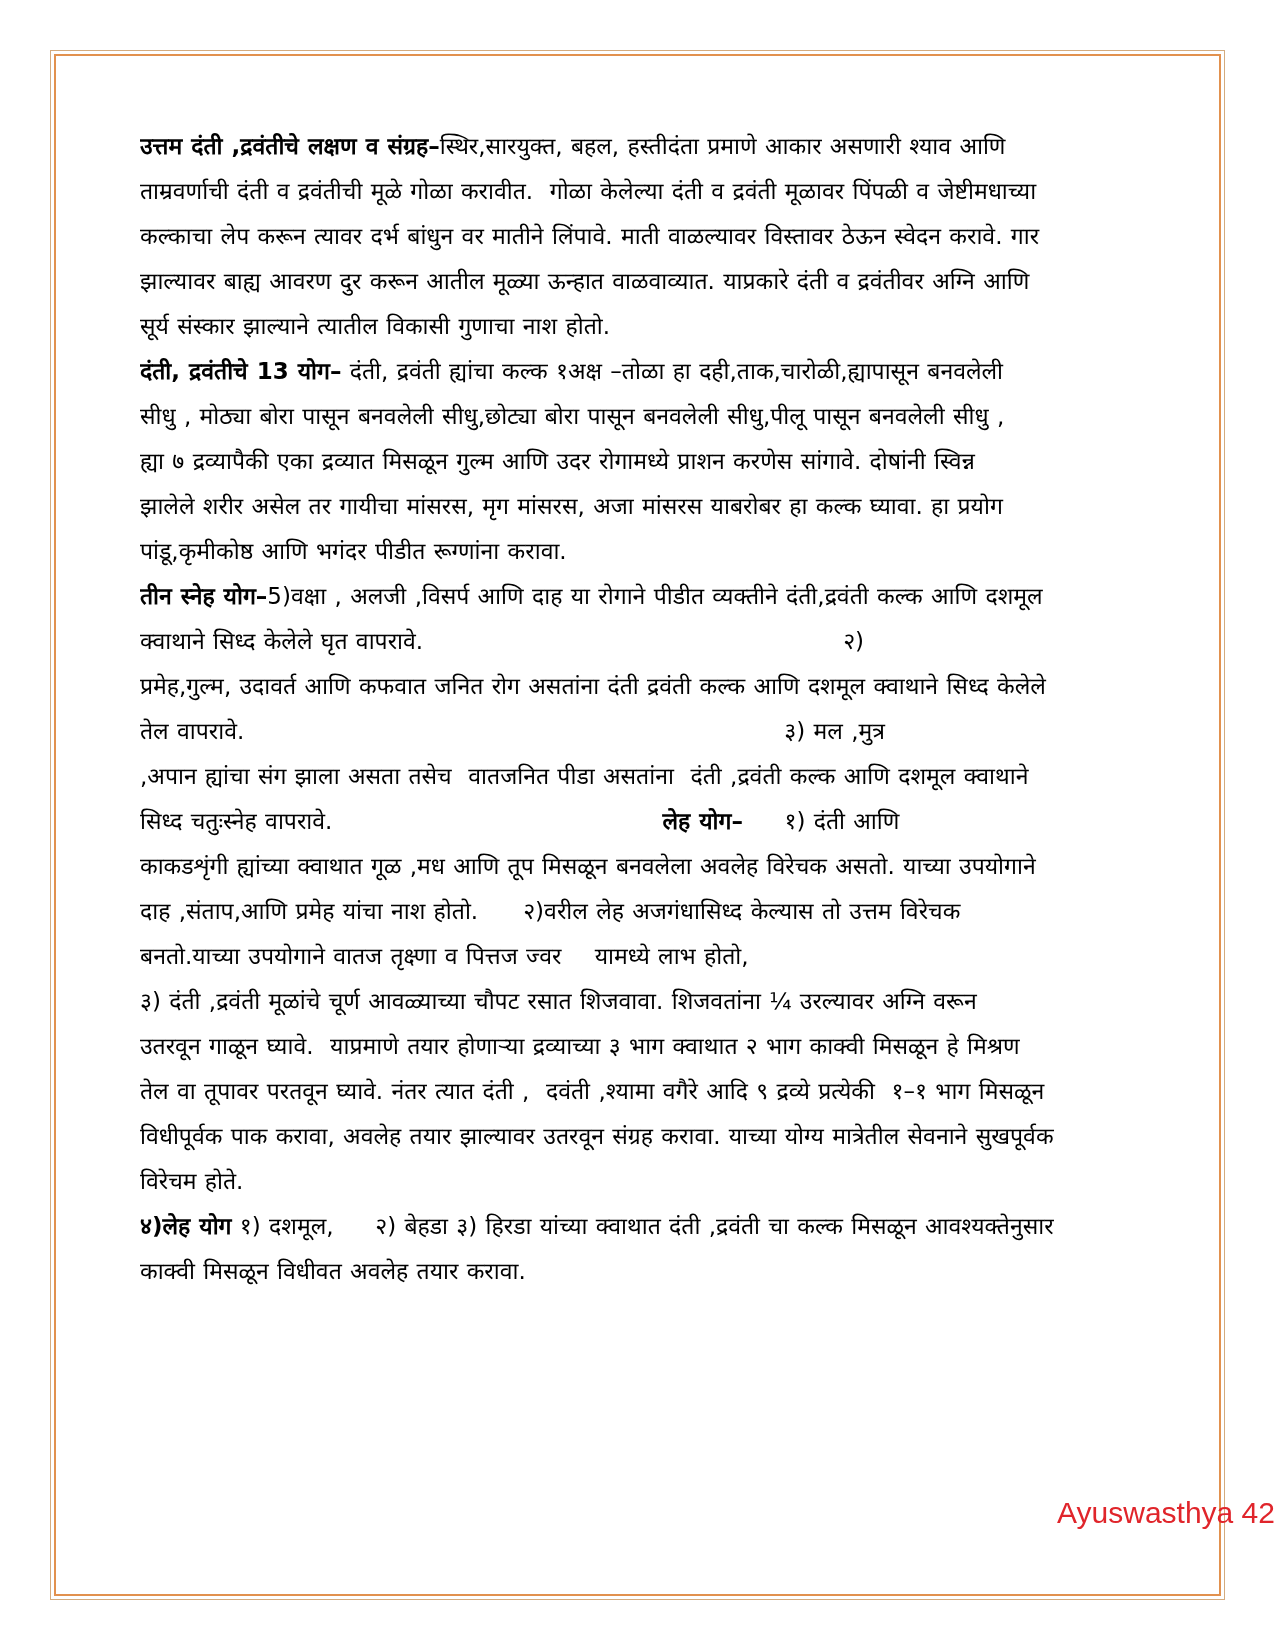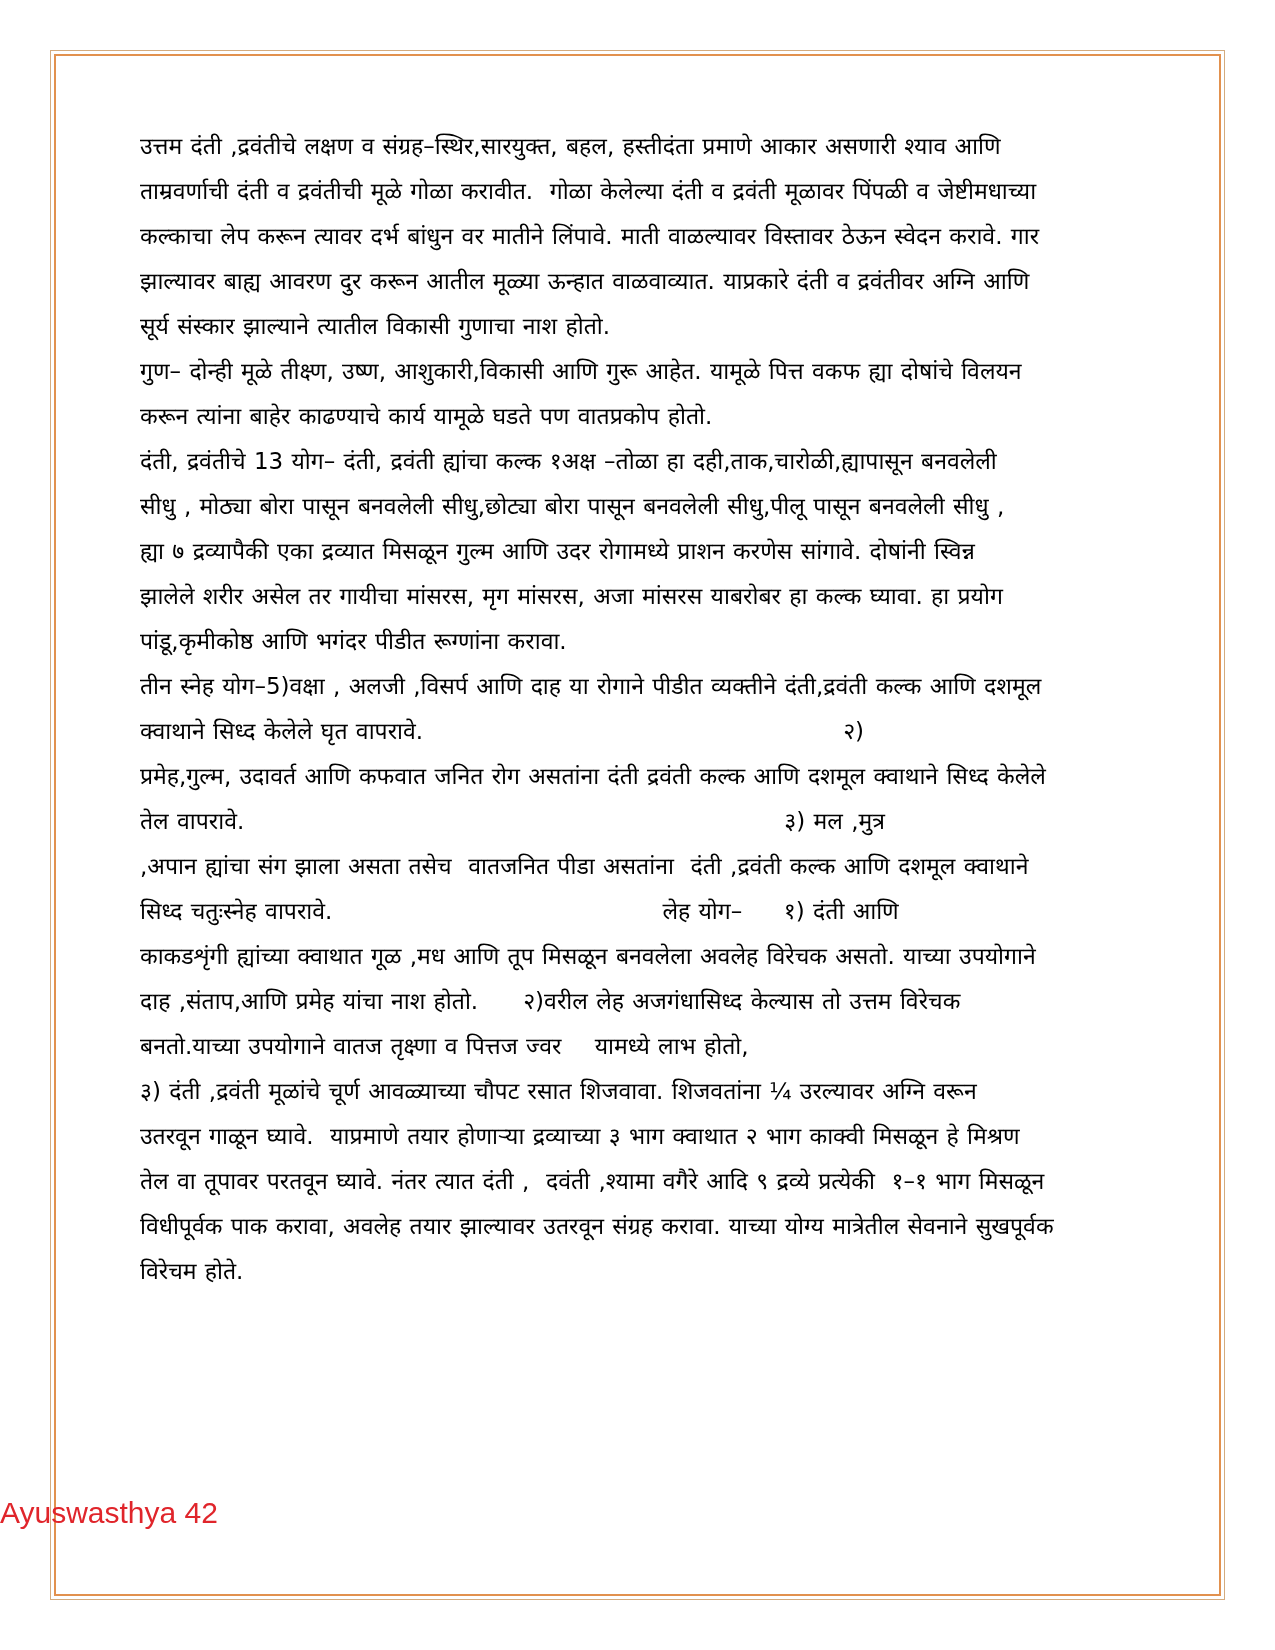--- a/index.html
+++ b/index.html
@@ -38,61 +38,61 @@
     color: var(--body-text);
     font-size: 23px;
     line-height: 45px;
     overflow: hidden;
   }
   p.para {
     margin: 0;
     white-space: pre-wrap;
     word-spacing: 1px;
   }
-  p.para .seg.bold { font-weight: normal; }
+  p.para .seg.bold { font-weight: bold; }
   p.para .gap { display: inline-block; height: 2px; }
   .mb-lg { margin-bottom: 20px; }
   .mb-md { margin-bottom: 14px; }
   .footer {
     position: absolute;
     left: 0; right: 0;
     top: 1496px;
-    text-align: left;
+    text-align: right;
     color: var(--footer-text);
     font-family: "Liberation Sans", sans-serif;
     font-size: 30px;
   }
 </style>
 </head>
 <body>
 
 <div class="frame"></div>
 
 <div class="content">
   <p class="para"><span class="seg bold">उत्तम दंती ,द्रवंतीचे लक्षण व संग्रह–</span><span class="seg">स्थिर,सारयुक्त, बहल, हस्तीदंता प्रमाणे आकार असणारी श्याव आणि
 ताम्रवर्णाची दंती व द्रवंतीची मूळे गोळा करावीत.  गोळा केलेल्या दंती व द्रवंती मूळावर पिंपळी व जेष्टीमधाच्या
 कल्काचा लेप करून त्यावर दर्भ बांधुन वर मातीने लिंपावे. माती वाळल्यावर विस्तावर ठेऊन स्वेदन करावे. गार
 झाल्यावर बाह्य आवरण दुर करून आतील मूळ्या ऊन्हात वाळवाव्यात. याप्रकारे दंती व द्रवंतीवर अग्नि आणि
 सूर्य संस्कार झाल्याने त्यातील विकासी गुणाचा नाश होतो.</span></p>
-  <p class="para mb-lg"><span class="seg bold">गुण–</span><span class="seg"> दोन्ही मूळे तीक्ष्ण, उष्ण, आशुकारी,विकासी आणि गुरू आहेत. यामूळे पित्त वकफ ह्या दोषांचे विलयन
-करून त्यांना बाहेर काढण्याचे कार्य यामूळे घडते पण वातप्रकोप होतो.</span></p>
   <p class="para mb-md"><span class="seg bold">दंती, द्रवंतीचे 13 योग–</span><span class="seg"> दंती, द्रवंती ह्यांचा कल्क १अक्ष –तोळा हा दही,ताक,चारोळी,ह्यापासून बनवलेली
 सीधु , मोठ्या बोरा पासून बनवलेली सीधु,छोट्या बोरा पासून बनवलेली सीधु,पीलू पासून बनवलेली सीधु ,
 ह्या ७ द्रव्यापैकी एका द्रव्यात मिसळून गुल्म आणि उदर रोगामध्ये प्राशन करणेस सांगावे. दोषांनी स्विन्न
 झालेले शरीर असेल तर गायीचा मांसरस, मृग मांसरस, अजा मांसरस याबरोबर हा कल्क घ्यावा. हा प्रयोग
 पांडू,कृमीकोष्ठ आणि भगंदर पीडीत रूग्णांना करावा.</span></p>
   <p class="para mb-lg"><span class="seg bold">तीन स्नेह योग–</span><span class="seg">5)वक्षा , अलजी ,विसर्प आणि दाह या रोगाने पीडीत व्यक्तीने दंती,द्रवंती कल्क आणि दशमूल
 क्वाथाने सिध्द केलेले घृत वापरावे.</span><span class="gap" style="width: 420px;"></span><span class="seg">२)
 प्रमेह,गुल्म, उदावर्त आणि कफवात जनित रोग असतांना दंती द्रवंती कल्क आणि दशमूल क्वाथाने सिध्द केलेले
 तेल वापरावे.</span><span class="gap" style="width: 540px;"></span><span class="seg">३) मल ,मुत्र
 ,अपान ह्यांचा संग झाला असता तसेच  वातजनित पीडा असतांना  दंती ,द्रवंती कल्क आणि दशमूल क्वाथाने
 सिध्द चतुःस्नेह वापरावे.</span><span class="gap" style="width: 330px;"></span><span class="seg bold">लेह योग–</span><span class="seg">     १) दंती आणि
 काकडशृंगी ह्यांच्या क्वाथात गूळ ,मध आणि तूप मिसळून बनवलेला अवलेह विरेचक असतो. याच्या उपयोगाने
 दाह ,संताप,आणि प्रमेह यांचा नाश होतो.</span><span class="gap" style="width: 45px;"></span><span class="seg">२)वरील लेह अजगंधासिध्द केल्यास तो उत्तम विरेचक
 बनतो.याच्या उपयोगाने वातज तृक्ष्णा व पित्तज ज्वर    यामध्ये लाभ होतो,
 ३) दंती ,द्रवंती मूळांचे चूर्ण आवळ्याच्या चौपट रसात शिजवावा. शिजवतांना ¼ उरल्यावर अग्नि वरून
 उतरवून गाळून घ्यावे.  याप्रमाणे तयार होणाऱ्या द्रव्याच्या ३ भाग क्वाथात २ भाग काक्वी मिसळून हे मिश्रण
 तेल वा तूपावर परतवून घ्यावे. नंतर त्यात दंती ,  दवंती ,श्यामा वगैरे आदि ९ द्रव्ये प्रत्येकी  १–१ भाग मिसळून
 विधीपूर्वक पाक करावा, अवलेह तयार झाल्यावर उतरवून संग्रह करावा. याच्या योग्य मात्रेतील सेवनाने सुखपूर्वक
 विरेचम होते.</span></p>
+  <p class="para"><span class="seg bold">४)लेह योग</span><span class="seg"> १) दशमूल,     २) बेहडा ३) हिरडा यांच्या क्वाथात दंती ,द्रवंती चा कल्क मिसळून आवश्यक्तेनुसार
+काक्वी मिसळून विधीवत अवलेह तयार करावा.</span></p>
 </div>
 
 <div class="footer">Ayuswasthya 42</div>
 
 </body></html>

